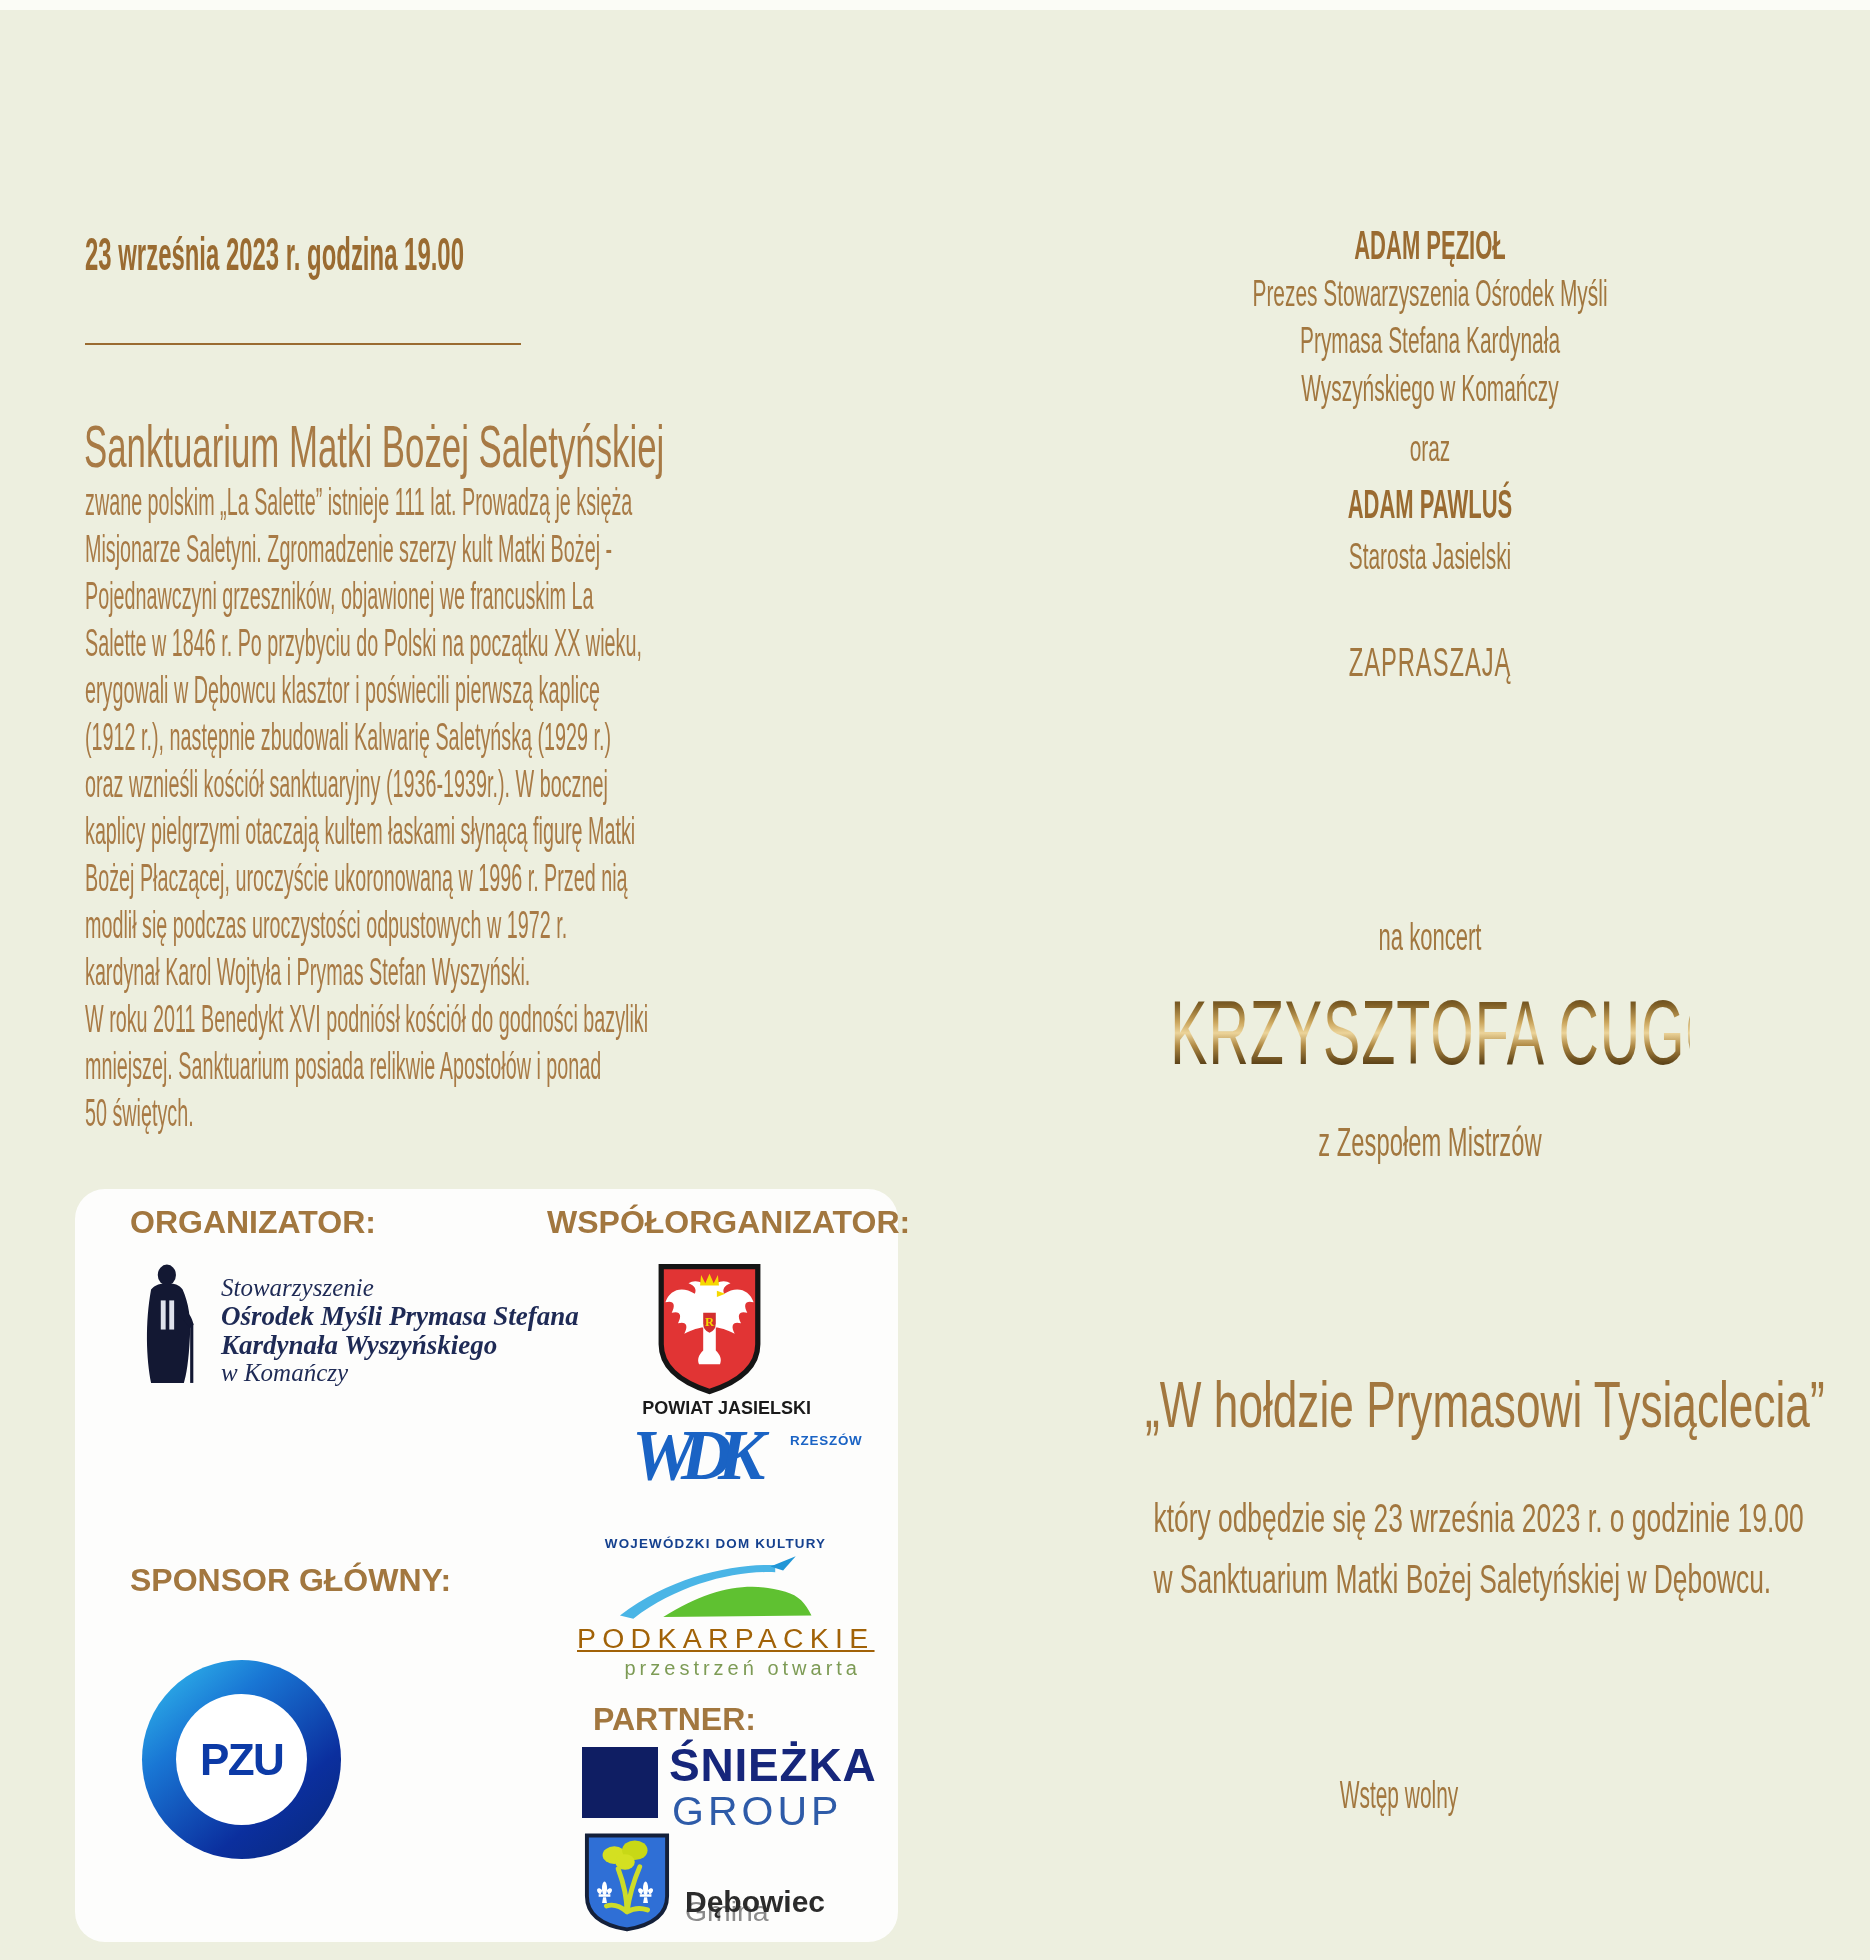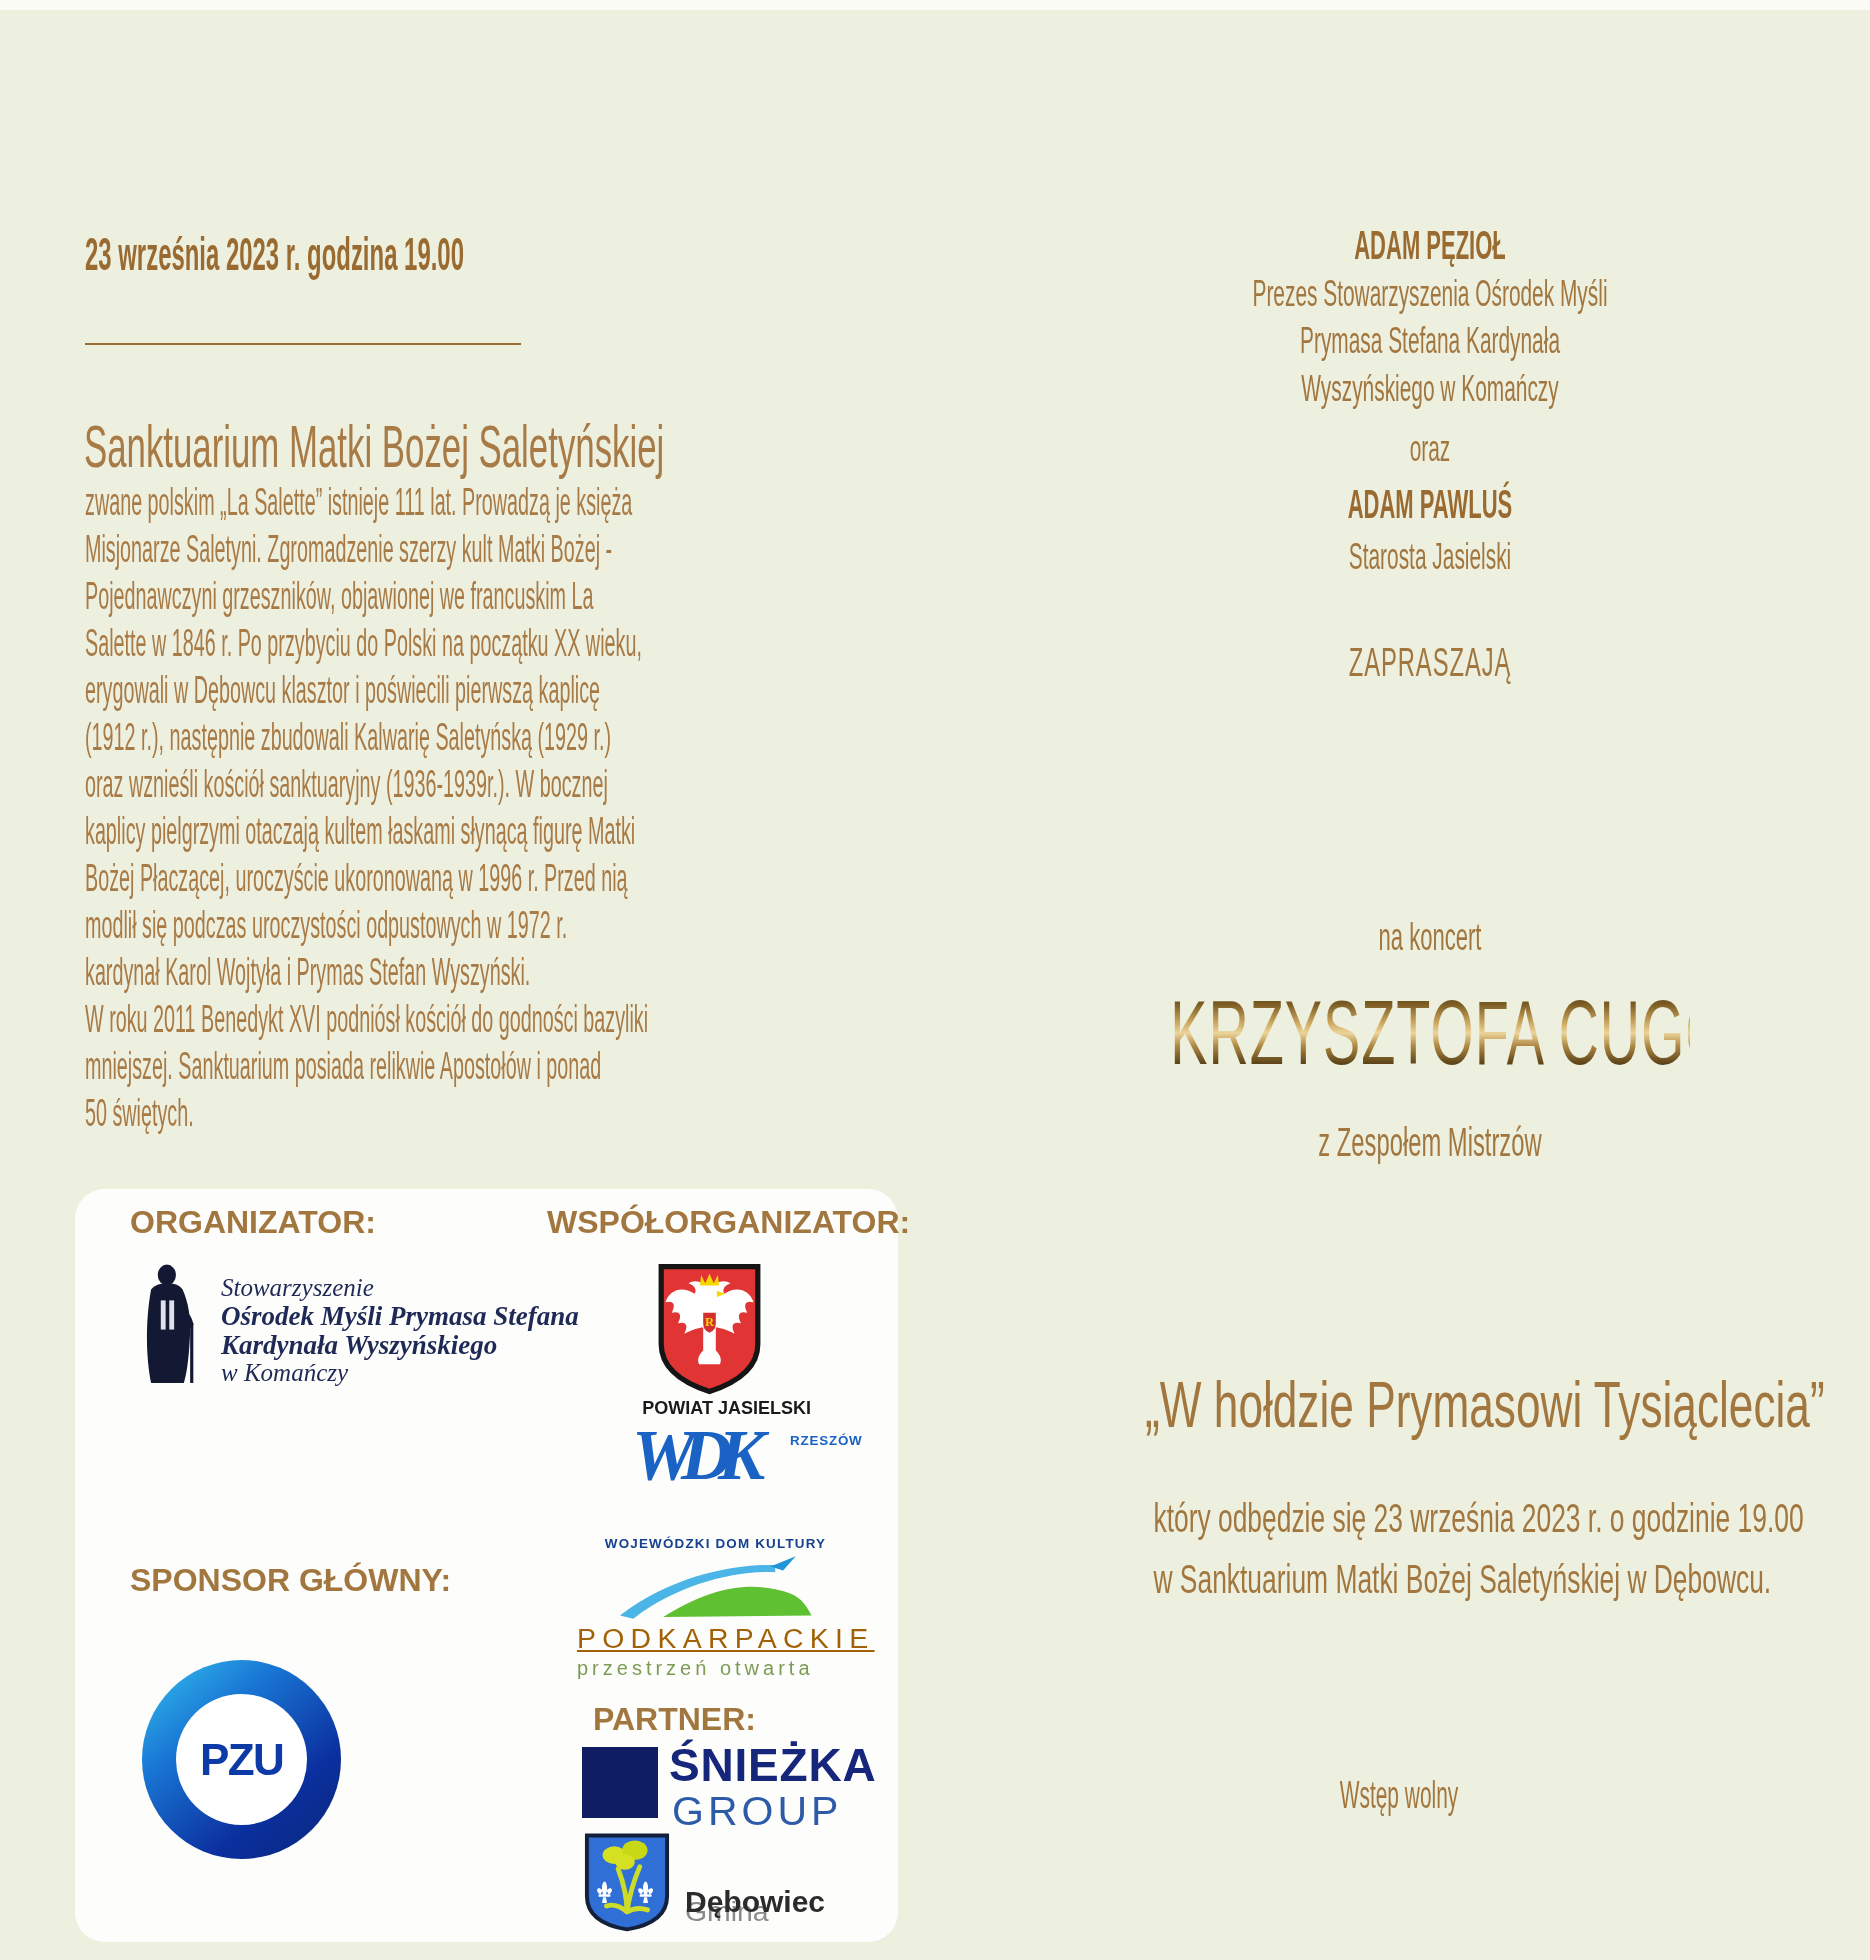--- a/index.html
+++ b/index.html
@@ -31,21 +31,21 @@
   .lbl{font-size:32px;font-weight:700;color:#a2773f;white-space:nowrap;line-height:1;}
   .assoc{font-family:"Liberation Serif",serif;font-style:italic;color:#1e2a55;line-height:28.4px;white-space:nowrap;}
   .assoc .b{font-weight:700;font-size:27px;}
   .assoc .r{font-weight:400;font-size:25px;}
   .crest-label{font-size:18px;font-weight:700;color:#1a1a1a;text-align:right;white-space:nowrap;line-height:1;}
   .wdk-letters{font-family:"Liberation Serif",serif;font-style:italic;font-weight:700;font-size:71px;
                color:#1a63c4;letter-spacing:-14.2px;line-height:1;white-space:nowrap;}
   .wdk-city{font-size:13.4px;font-weight:700;letter-spacing:0.8px;color:#1a63c4;white-space:nowrap;line-height:1;}
   .wdk-caption{font-size:13.4px;font-weight:700;letter-spacing:1.2px;color:#15418f;text-align:center;white-space:nowrap;line-height:1;}
   .podk-name{font-size:28.4px;letter-spacing:6.3px;color:#a16207;text-align:left;white-space:nowrap;line-height:1;text-decoration:underline;}
-  .podk-tag{font-size:20px;letter-spacing:4px;color:#7d9b55;text-align:left;white-space:nowrap;line-height:1;}
+  .podk-tag{font-size:20px;letter-spacing:4px;color:#7d9b55;text-align:right;white-space:nowrap;line-height:1;}
   .pzu{left:67px;top:471px;width:199px;height:199px;border-radius:50%;
        background:linear-gradient(140deg,#35c4f0 0%,#1976d4 32%,#0b2f9e 70%,#082878 100%);
        display:flex;align-items:center;justify-content:center;}
   .pzu-inner{width:131px;height:131px;border-radius:50%;background:#ffffff;display:flex;align-items:center;justify-content:center;}
   .pzu-txt{font-size:44px;font-weight:800;color:#0c3aa6;letter-spacing:-1.6px;line-height:1;}
   .sn-square{left:507px;top:558px;width:76px;height:71px;background:#0f1e63;}
   .sn-name{left:594px;top:553px;font-size:46px;font-weight:800;color:#16267b;letter-spacing:0.8px;}
   .sn-group{left:597px;top:602px;font-size:41px;font-weight:400;color:#2e5ba8;letter-spacing:4px;}
   .gm1{left:610px;top:668px;font-size:28.4px;color:#8a8a8a;margin-top:40px;}
   .gm2{left:610px;top:698px;font-size:30px;font-weight:700;color:#2b2b2b;}

